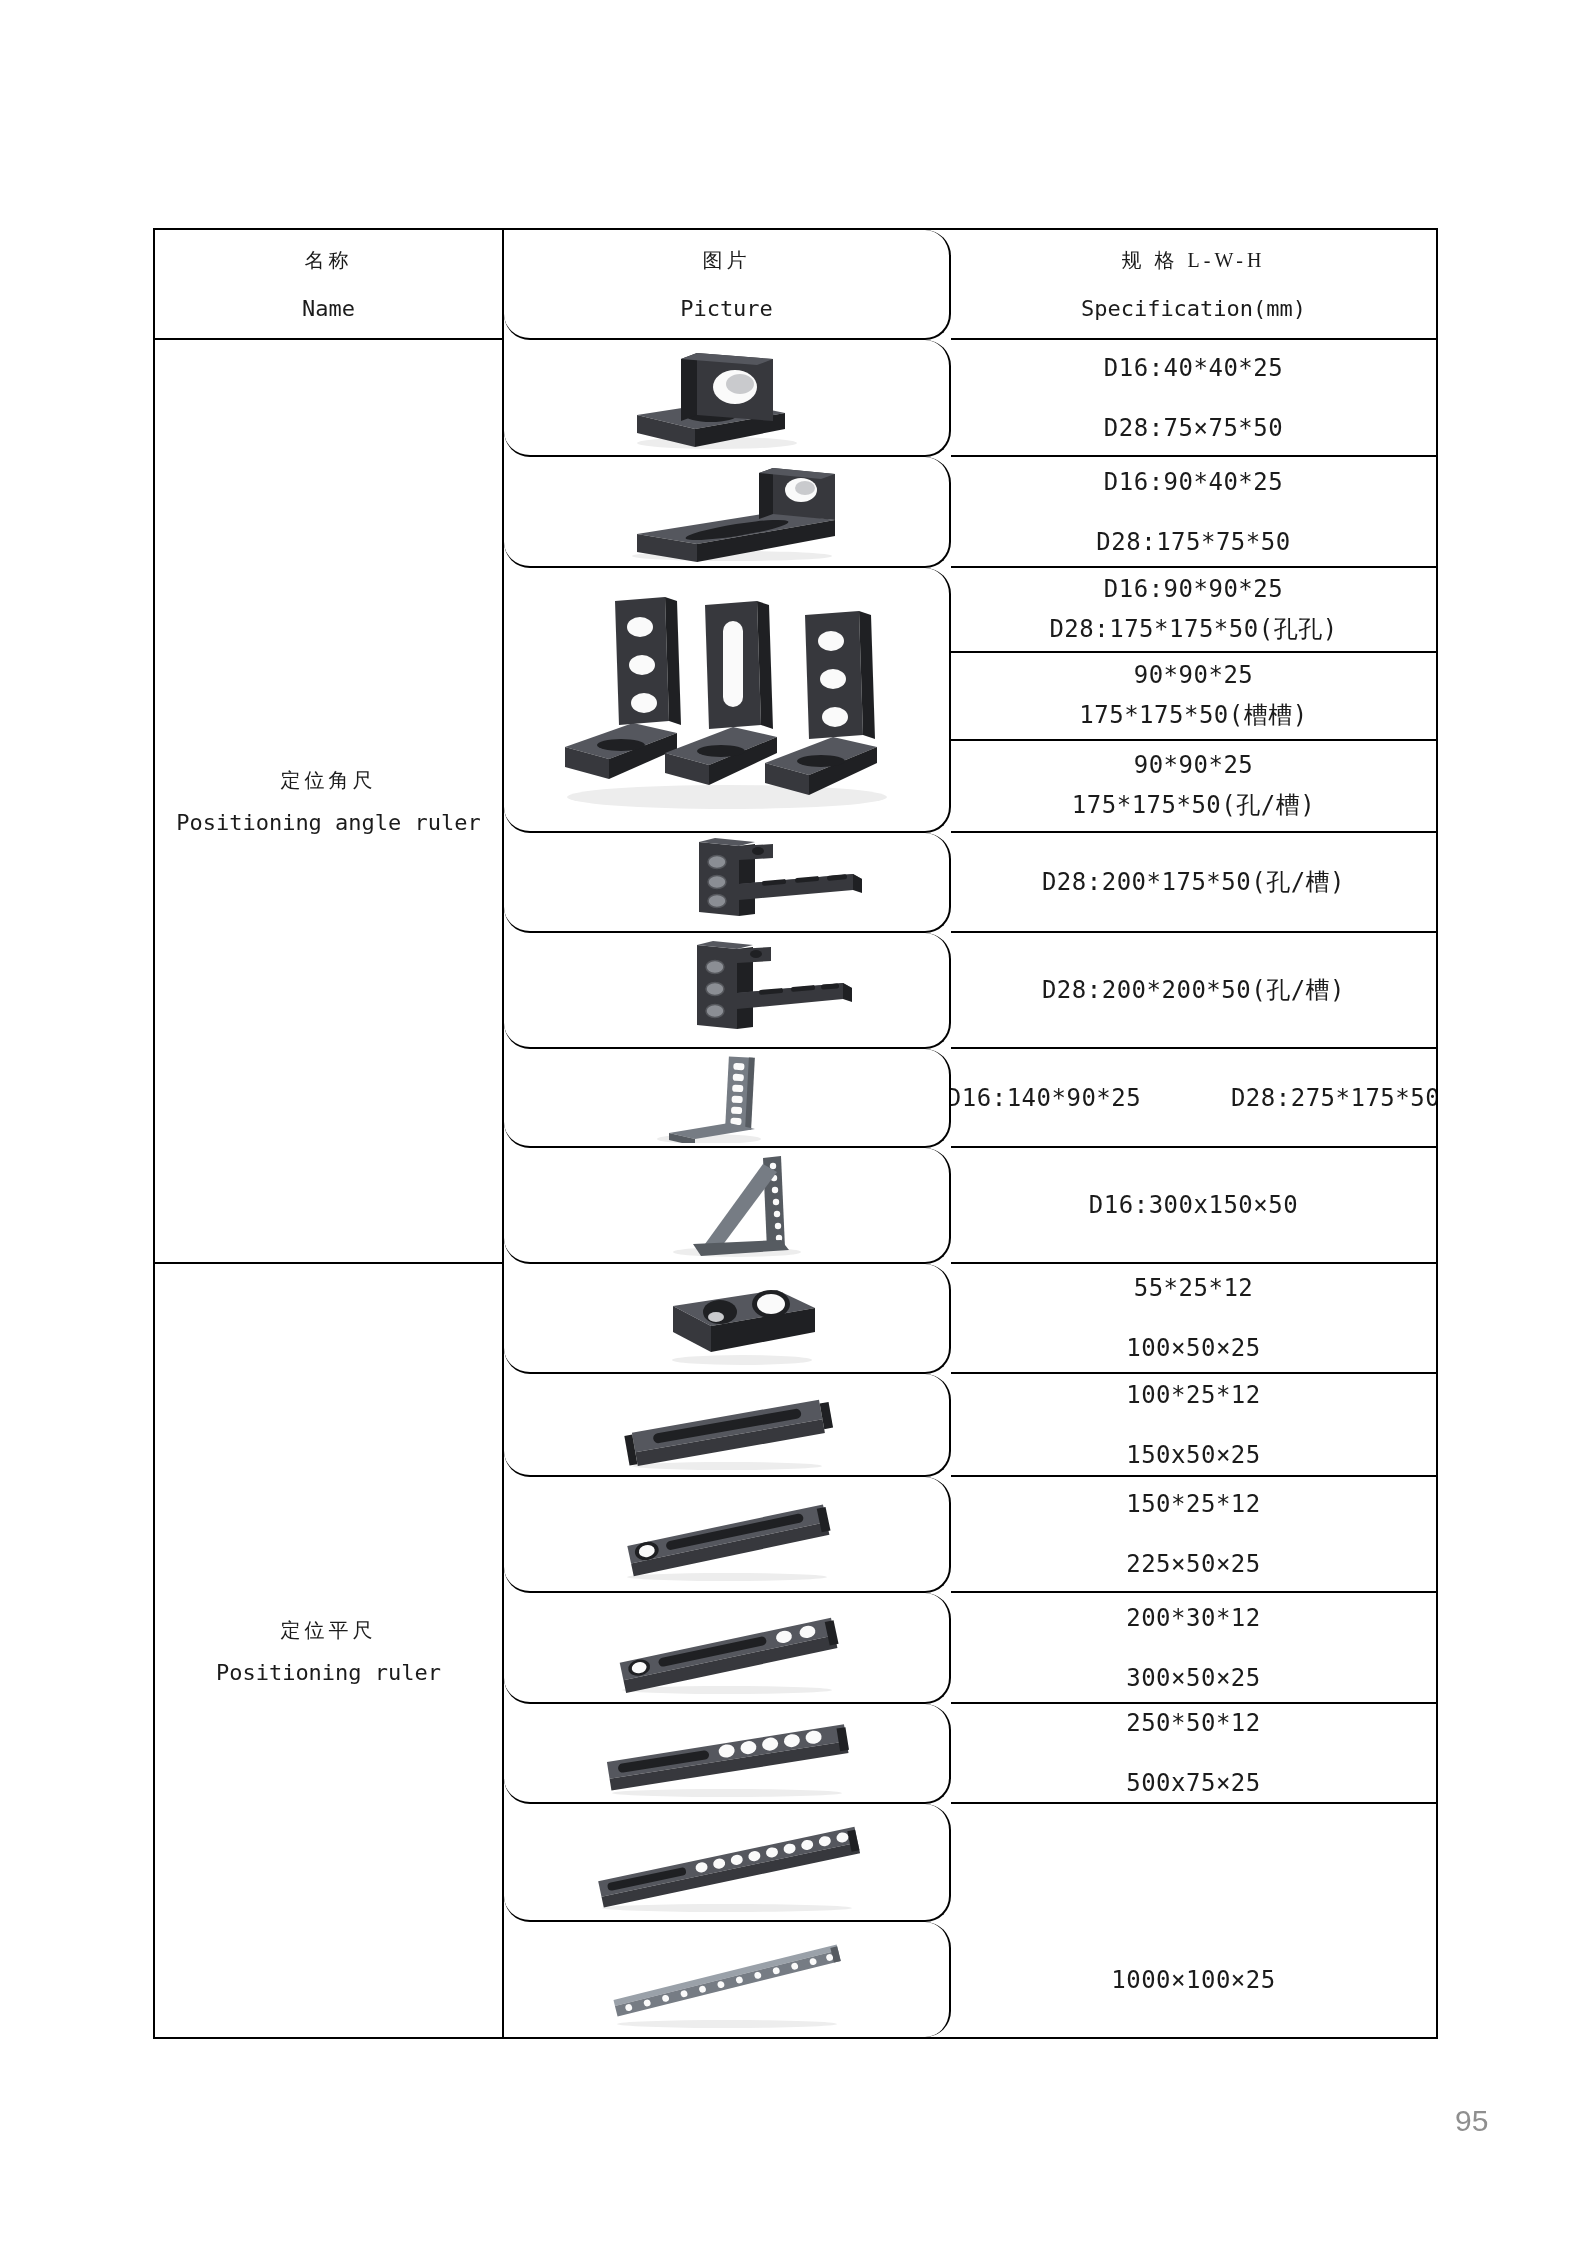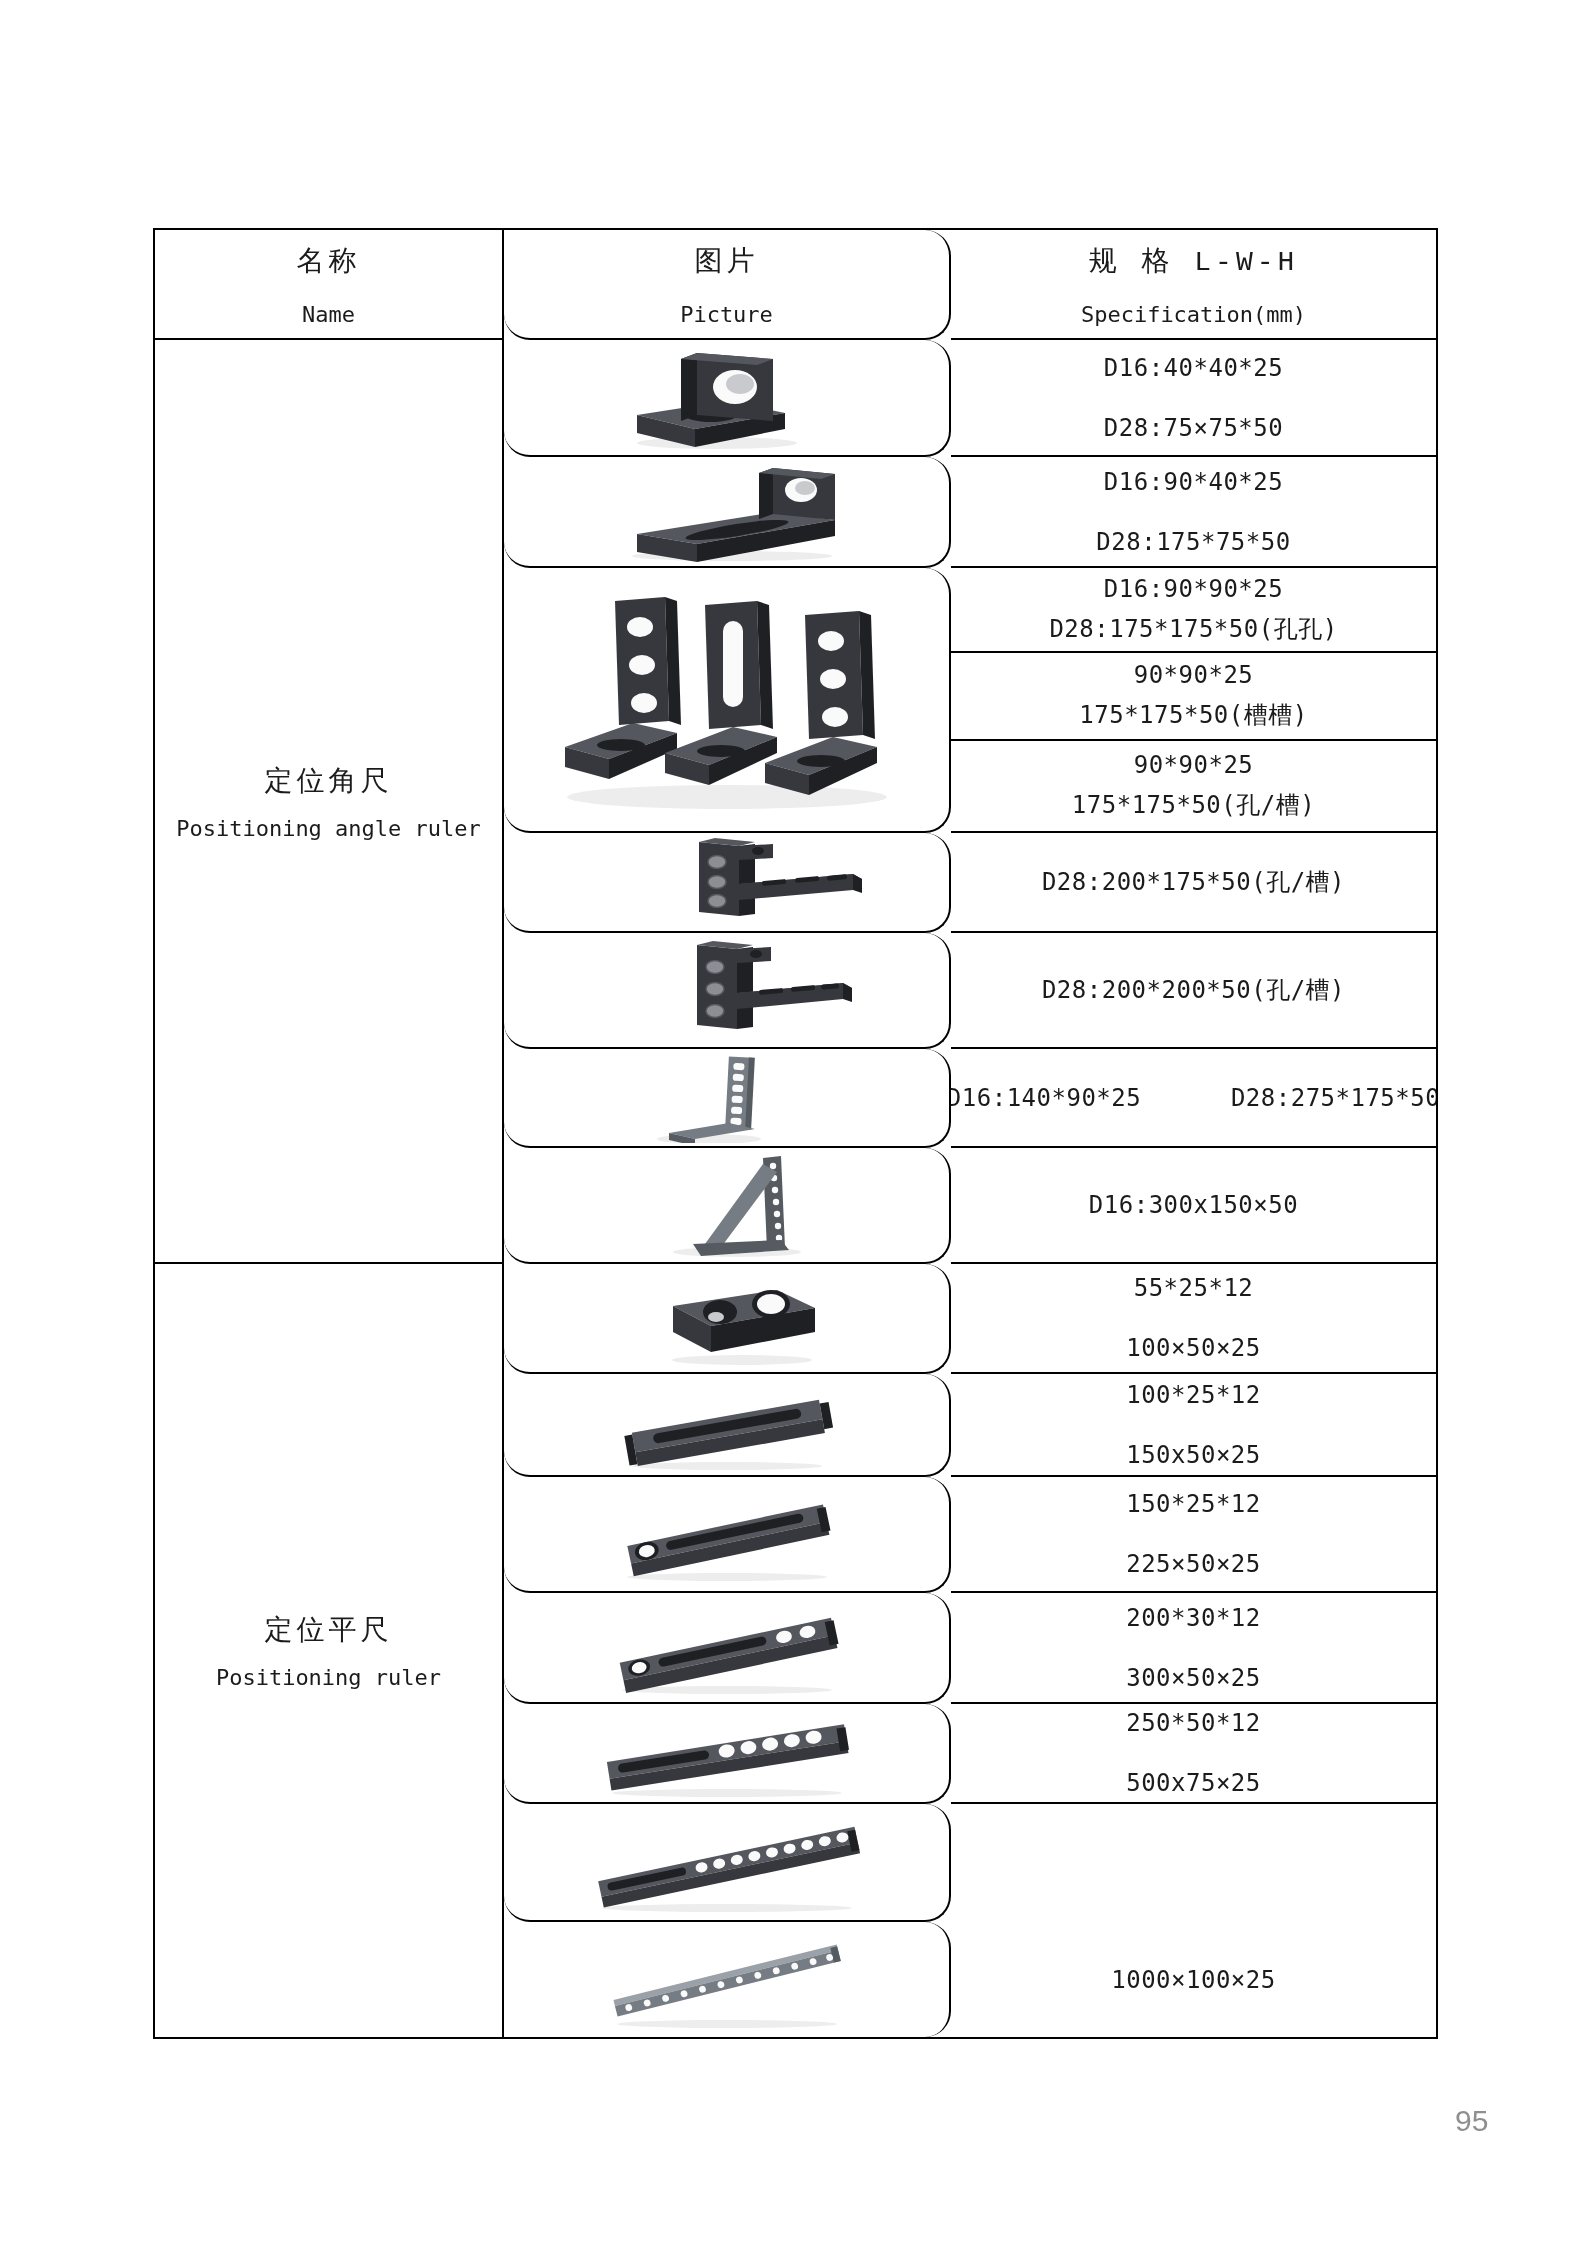--- a/index.html
+++ b/index.html
@@ -23,22 +23,22 @@
   .noR{border-right:none;}
   .noB{border-bottom:none;}
   .col-name{grid-column:1;}
   .col-pic{grid-column:2;border-radius:26px;}
   .col-spec{grid-column:3;}
   .stack{flex-direction:column;}
   .hdr{gap:22px;}
   .name{gap:16px;}
   .spec{gap:32px;}
   .zh{
-    font-family:Liberation Mono, monospace;
-    font-size:28px;color:#1b1b1b;letter-spacing:4px;white-space:pre;
+    font-family:Liberation Serif, serif;
+    font-size:20px;color:#1b1b1b;letter-spacing:4px;white-space:pre;
   }
   .en{
     font-family:"DejaVu Sans Mono","Liberation Mono",monospace;
     font-size:22px;color:#1b1b1b;white-space:pre;
   }
   .spec-line{
     font-family:"DejaVu Sans Mono","Liberation Mono",monospace;
     font-size:24px;color:#1b1b1b;white-space:pre;letter-spacing:0.5px;
   }
   .page-number{

